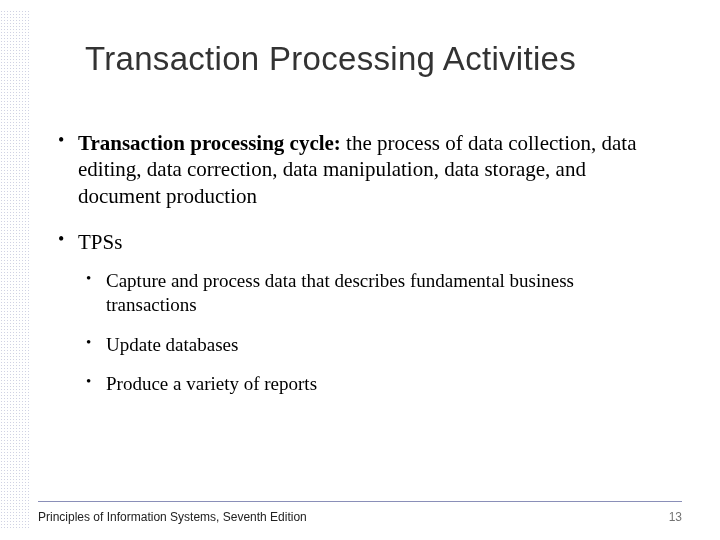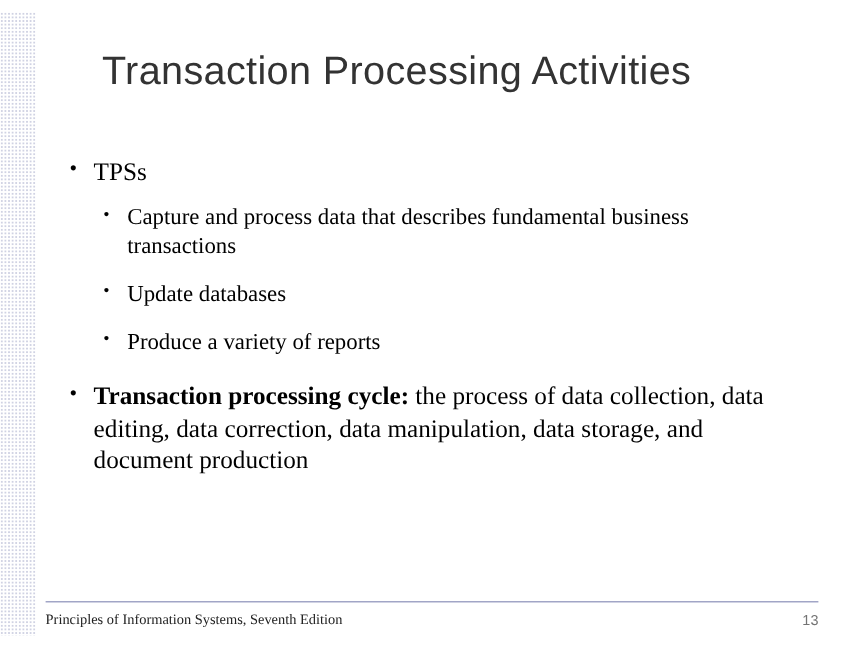--- a/index.html
+++ b/index.html
@@ -55,21 +55,21 @@
   
   .footer-line {
     position: absolute;
     left: 38px; right: 38px;
     bottom: 38px;
     border-top: 1px solid #8a8fb8;
   }
   .footer-text {
     position: absolute;
     left: 38px; bottom: 16px;
-    font-family: Liberation Serif, serif;
+    font-family: Liberation Sans, sans-serif;
     font-size: 12px;
     color: #222;
   }
   .page-number {
     position: absolute;
     right: 38px; bottom: 16px;
     font-family: Arial, Helvetica, sans-serif;
     font-size: 12px;
     color: #737373;
   }
@@ -78,35 +78,35 @@
 <body>
 
 <div class="slide">
   <div class="sidebar-dots"></div>
 
   <div class="title">Transaction Processing Activities</div>
 
   <div class="content">
     <ul class="lvl1">
       <li>
+        <div class="lvl1-text"><span class="bold">Transaction processing cycle:</span><span> the process of data collection, data editing, data correction, data manipulation, data storage, and document production</span></div>
+      </li>
+      <li>
         <div class="lvl1-text">TPSs</div>
         <ul class="lvl2">
           <li>
             <div class="lvl2-text">Capture and process data that describes fundamental business transactions</div>
           </li>
           <li>
             <div class="lvl2-text">Update databases</div>
           </li>
           <li>
             <div class="lvl2-text">Produce a variety of reports</div>
           </li>
         </ul>
       </li>
-      <li>
-        <div class="lvl1-text"><span class="bold">Transaction processing cycle:</span><span> the process of data collection, data editing, data correction, data manipulation, data storage, and document production</span></div>
-      </li>
     </ul>
   </div>
 
   <div class="footer-line"></div>
   <div class="footer-text">Principles of Information Systems, Seventh Edition</div>
   <div class="page-number">13</div>
 </div>
 
 </body></html>

